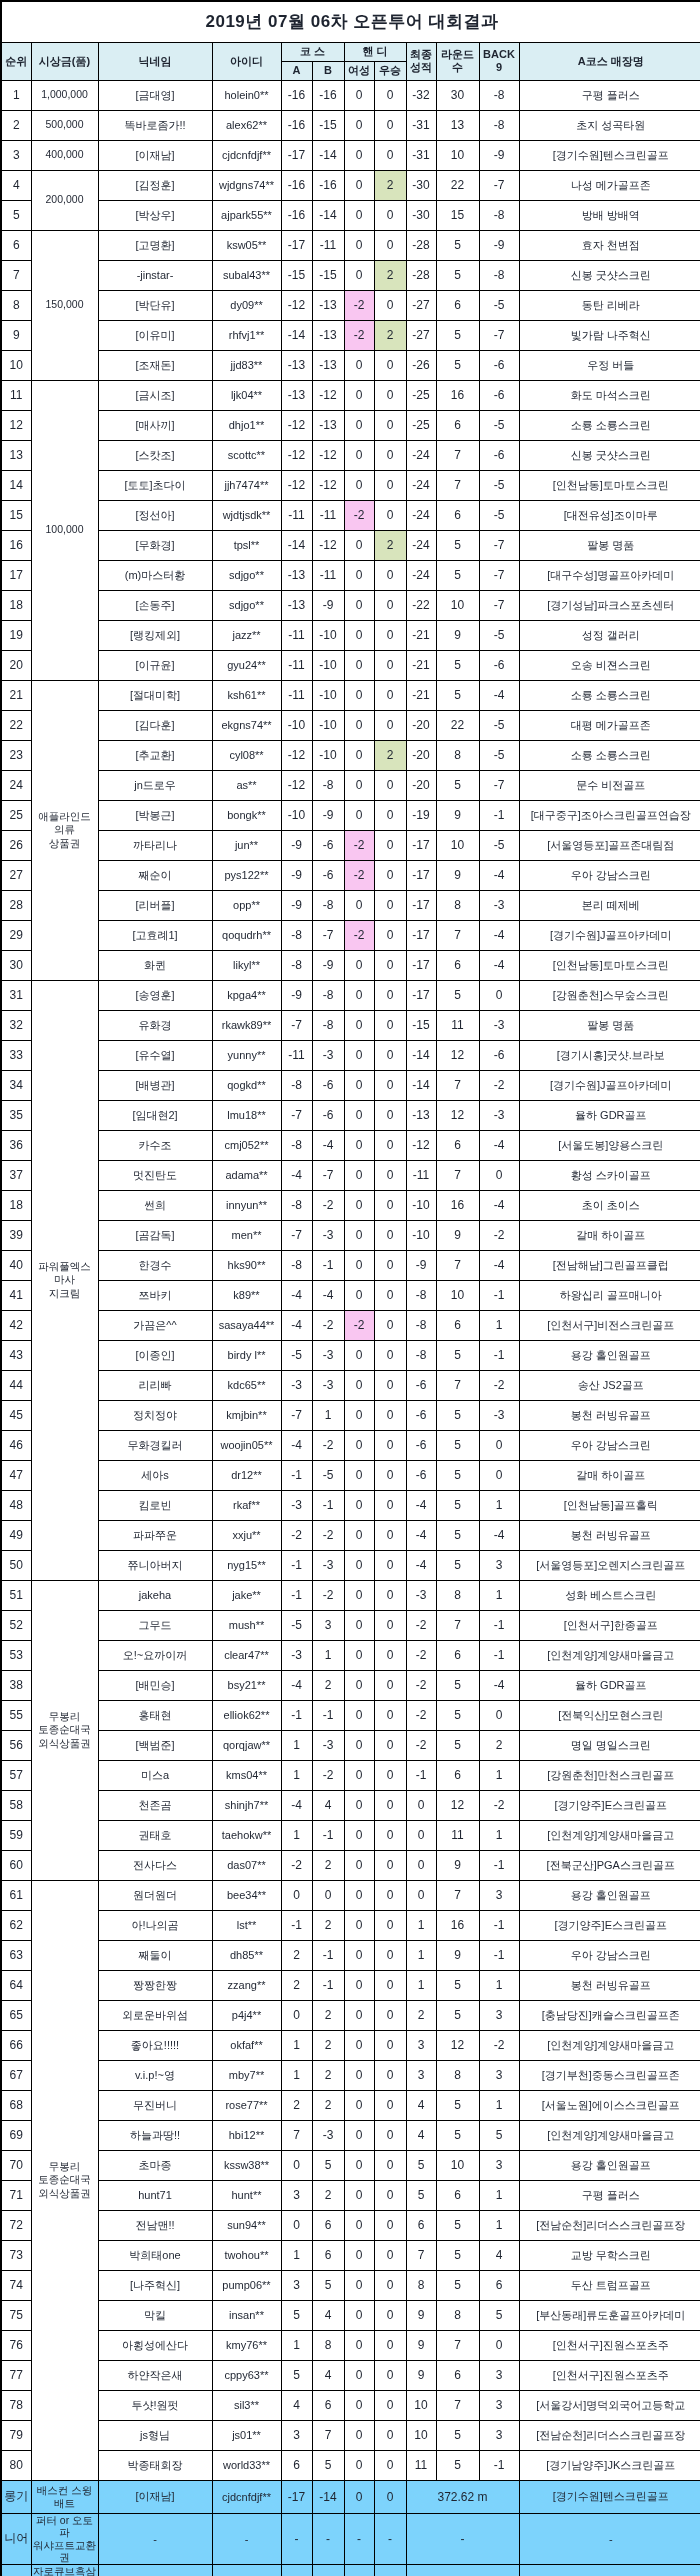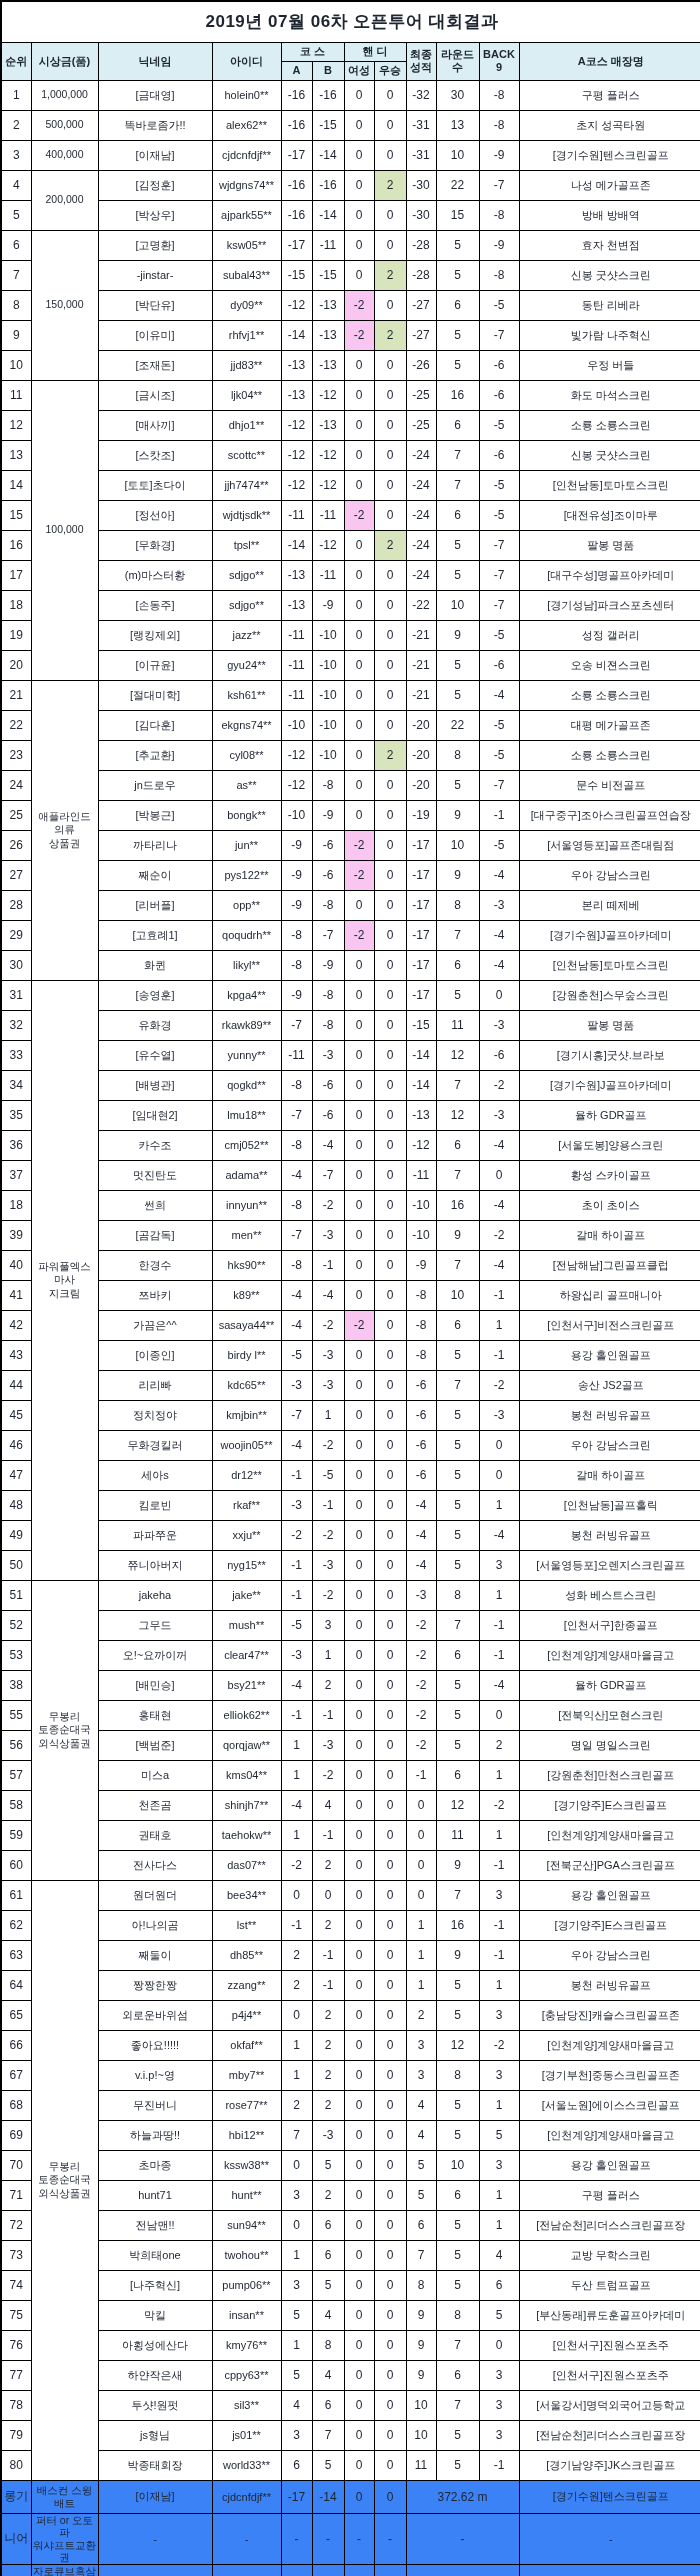--- a/index.html
+++ b/index.html
@@ -10,21 +10,21 @@
   tr.title-row th{height:41px;font-size:17px;font-weight:bold;background:#fff;letter-spacing:0.5px;}
   tr.hrow th{background:#daeef3;font-size:11px;font-weight:bold;height:19px;line-height:1.15;}
   th.pre{white-space:pre-line;}
   tbody tr{height:30px;}
   td{font-size:12px;}
   td.nick,td.id{font-size:11px;}
   td.store{font-size:11px;}
   td.prize{font-size:10.5px;white-space:pre-line;line-height:1.25;}
   td.hl-pink{background:#f9c6f1;}
   td.hl-green{background:#d8e4bc;}
-  tr.footer td{background:#3b82f6;height:33px;}
+  tr.footer td{background:#7dd3fc;height:33px;}
   tr.footer td.prize{line-height:1.2;}
 </style>
 </head>
 <body>
 
 <table>
   <colgroup>
     <col style="width:30px">
       <col style="width:67px">
       <col style="width:114px">

